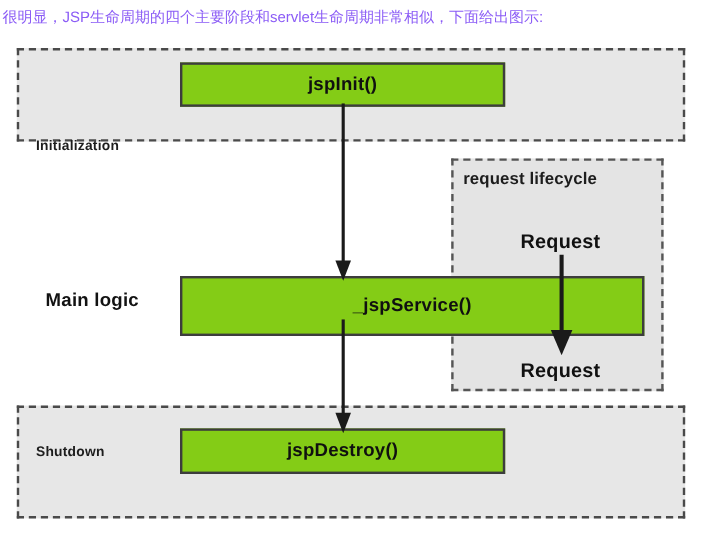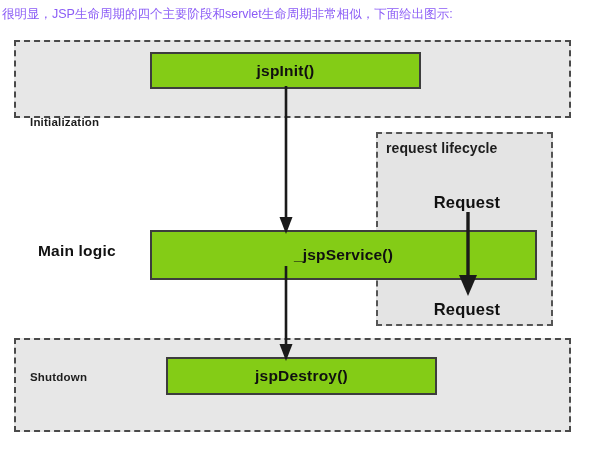--- a/index.html
+++ b/index.html
@@ -105,21 +105,21 @@
     display: flex;
     align-items: center;
     justify-content: center;
     font-weight: bold;
     font-size: 15.5px;
     color: #101010;
     letter-spacing: .2px;
   }
   .box-init    { left: 150px; top: 22px;  width: 271px; height: 37px; }
   .box-service { left: 150px; top: 200px; width: 387px; height: 50px; z-index: 4; text-align: right; }
-  .box-destroy { left: 150px; top: 327px; width: 271px; height: 38px; margin-left: 16px; }
+  .box-destroy { left: 150px; top: 327px; width: 271px; height: 38px; }
 
   
   .arrow {
     position: absolute;
     z-index: 5;
     pointer-events: none;
   }
 
   .request-word, .response-word {
     position: absolute;

